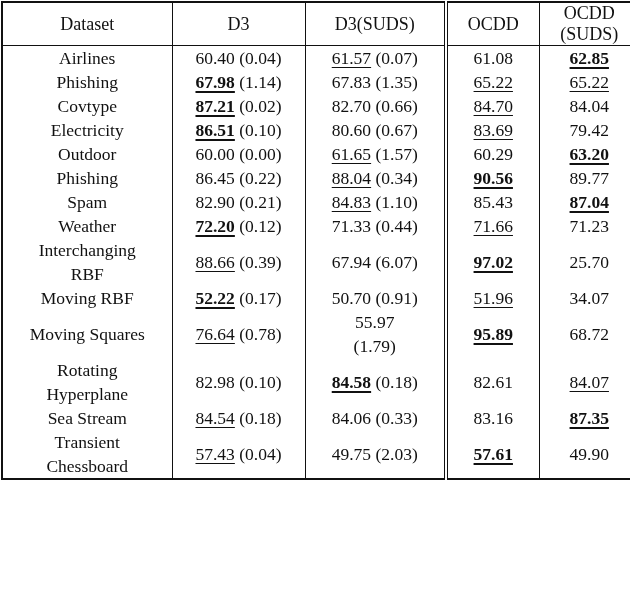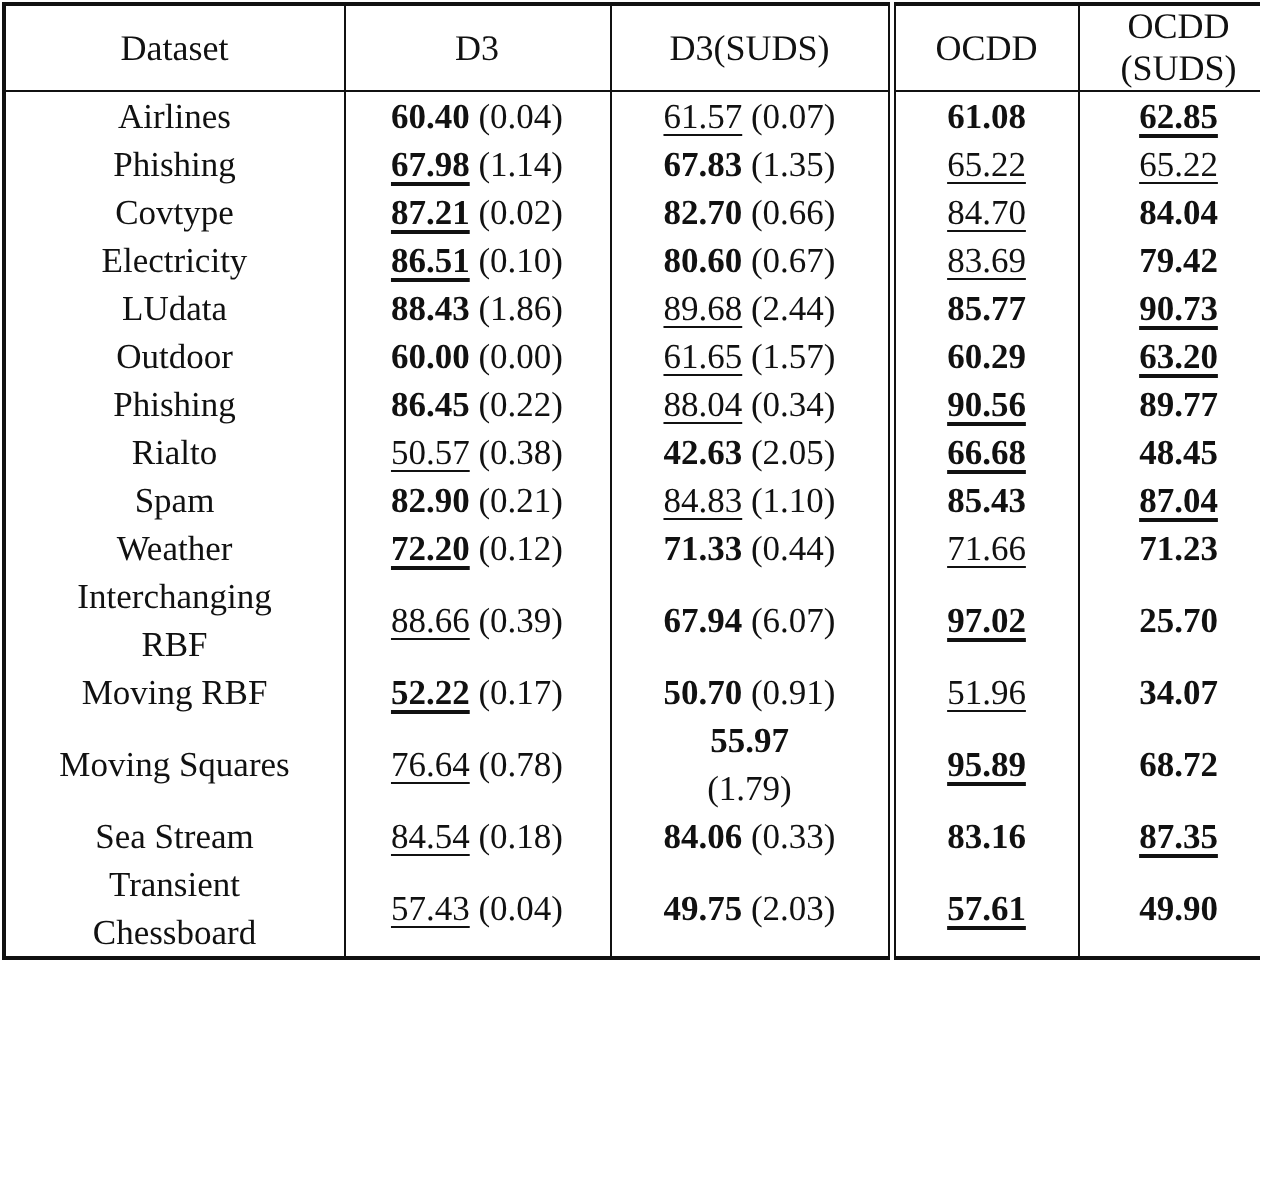--- a/index.html
+++ b/index.html
@@ -46,21 +46,21 @@
     border-bottom: none;
   }
   
   table.paper-table .dbl {
     border-left: 4px double #111111;
   }
   .ds {
     white-space: pre-line;
   }
   .val.plain {
-    font-weight: bold;
+    font-weight: normal;
     text-decoration: none;
   }
   .val.underline {
     text-decoration: underline;
     text-underline-offset: 3px;
     text-decoration-thickness: 1px;
   }
   .val.bold-underline {
     font-weight: 700;
     text-decoration: underline;
@@ -116,46 +116,32 @@
           <td class="num"><span class="val plain">84.04</span></td>
         </tr>
         <tr>
           <td class="ds">Electricity</td>
           <td class="num"><span class="val bold-underline">86.51</span> <span class="std">(0.10)</span></td>
           <td class="num"><span class="val plain">80.60</span> <span class="std">(0.67)</span></td>
           <td class="num dbl"><span class="val underline">83.69</span></td>
           <td class="num"><span class="val plain">79.42</span></td>
         </tr>
         <tr>
-          <td class="ds">LUdata</td>
-          <td class="num"><span class="val plain">88.43</span> <span class="std">(1.86)</span></td>
-          <td class="num"><span class="val underline">89.68</span> <span class="std">(2.44)</span></td>
-          <td class="num dbl"><span class="val plain">85.77</span></td>
-          <td class="num"><span class="val bold-underline">90.73</span></td>
-        </tr>
-        <tr>
           <td class="ds">Outdoor</td>
           <td class="num"><span class="val plain">60.00</span> <span class="std">(0.00)</span></td>
           <td class="num"><span class="val underline">61.65</span> <span class="std">(1.57)</span></td>
           <td class="num dbl"><span class="val plain">60.29</span></td>
           <td class="num"><span class="val bold-underline">63.20</span></td>
         </tr>
         <tr>
           <td class="ds">Phishing</td>
           <td class="num"><span class="val plain">86.45</span> <span class="std">(0.22)</span></td>
           <td class="num"><span class="val underline">88.04</span> <span class="std">(0.34)</span></td>
           <td class="num dbl"><span class="val bold-underline">90.56</span></td>
           <td class="num"><span class="val plain">89.77</span></td>
-        </tr>
-        <tr>
-          <td class="ds">Rialto</td>
-          <td class="num"><span class="val underline">50.57</span> <span class="std">(0.38)</span></td>
-          <td class="num"><span class="val plain">42.63</span> <span class="std">(2.05)</span></td>
-          <td class="num dbl"><span class="val bold-underline">66.68</span></td>
-          <td class="num"><span class="val plain">48.45</span></td>
         </tr>
         <tr>
           <td class="ds">Spam</td>
           <td class="num"><span class="val plain">82.90</span> <span class="std">(0.21)</span></td>
           <td class="num"><span class="val underline">84.83</span> <span class="std">(1.10)</span></td>
           <td class="num dbl"><span class="val plain">85.43</span></td>
           <td class="num"><span class="val bold-underline">87.04</span></td>
         </tr>
         <tr>
           <td class="ds">Weather</td>
@@ -180,20 +166,28 @@
           <td class="num"><span class="val plain">34.07</span></td>
         </tr>
         <tr>
           <td class="ds">Moving Squares</td>
           <td class="num"><span class="val underline">76.64</span> <span class="std">(0.78)</span></td>
           <td class="num"><span class="val plain">55.97</span><br><span class="std">(1.79)</span></td>
           <td class="num dbl"><span class="val bold-underline">95.89</span></td>
           <td class="num"><span class="val plain">68.72</span></td>
         </tr>
         <tr>
+          <td class="ds">Rotating
+Hyperplane</td>
+          <td class="num"><span class="val plain">82.98</span> <span class="std">(0.10)</span></td>
+          <td class="num"><span class="val bold-underline">84.58</span> <span class="std">(0.18)</span></td>
+          <td class="num dbl"><span class="val plain">82.61</span></td>
+          <td class="num"><span class="val underline">84.07</span></td>
+        </tr>
+        <tr>
           <td class="ds">Sea Stream</td>
           <td class="num"><span class="val underline">84.54</span> <span class="std">(0.18)</span></td>
           <td class="num"><span class="val plain">84.06</span> <span class="std">(0.33)</span></td>
           <td class="num dbl"><span class="val plain">83.16</span></td>
           <td class="num"><span class="val bold-underline">87.35</span></td>
         </tr>
         <tr>
           <td class="ds">Transient
 Chessboard</td>
           <td class="num"><span class="val underline">57.43</span> <span class="std">(0.04)</span></td>

